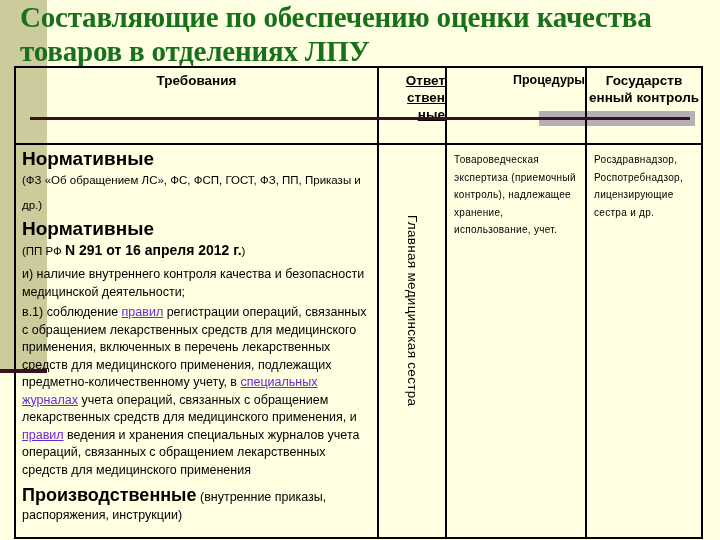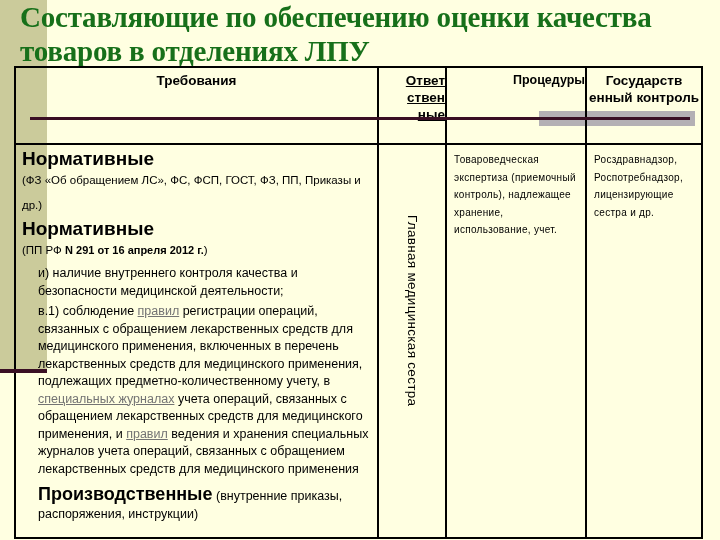--- a/index.html
+++ b/index.html
@@ -42,23 +42,23 @@
     border: 2px solid #000; vertical-align: top; padding: 0;
   }
   th { font-weight: bold; font-size: 13.5px; line-height: 17px; }
   .h-req { text-align: center; padding-top: 4px !important; }
   .h-resp { text-align: right; padding: 4px 0 0 4px !important; text-decoration: underline; }
   .h-proc { text-align: right; font-size: 12.5px; padding-top: 4px !important; font-weight: bold; }
   .h-state { padding-top: 4px !important; }
   .req-cell { padding: 5px 6px 0 6px !important; }
   .sec-title { font-weight: bold; font-size: 19px; line-height: 18px; margin: 0; }
   .small { font-size: 11.5px; line-height: 25px; margin: 0 0 2px 0; }
-  .small b { font-size: 11px; }
-  .body-t { font-size: 12.5px; line-height: 17.5px; margin: 0 0 3px 16px; }
-  .link { color: #737373; text-decoration: underline; }
+  .small b { font-size: 14px; }
+  .body-t { font-size: 12.5px; line-height: 17.5px; margin: 0 0 3px 0; }
+  .link { color: #6d28d9; text-decoration: underline; }
   .resp-cell { position: relative; }
   .vertical {
     position: absolute; left: 50%; top: 70px;
     writing-mode: vertical-rl;
     transform: translateX(-50%);
     font-size: 13.5px; letter-spacing: 0.3px; white-space: nowrap;
   }
   .proc-cell, .state-cell { padding: 6px 4px 0 7px !important; font-size: 10px; line-height: 17.5px; letter-spacing: 0.3px; }
   .prod-title { font-weight: bold; font-size: 18px; }
 </style>

